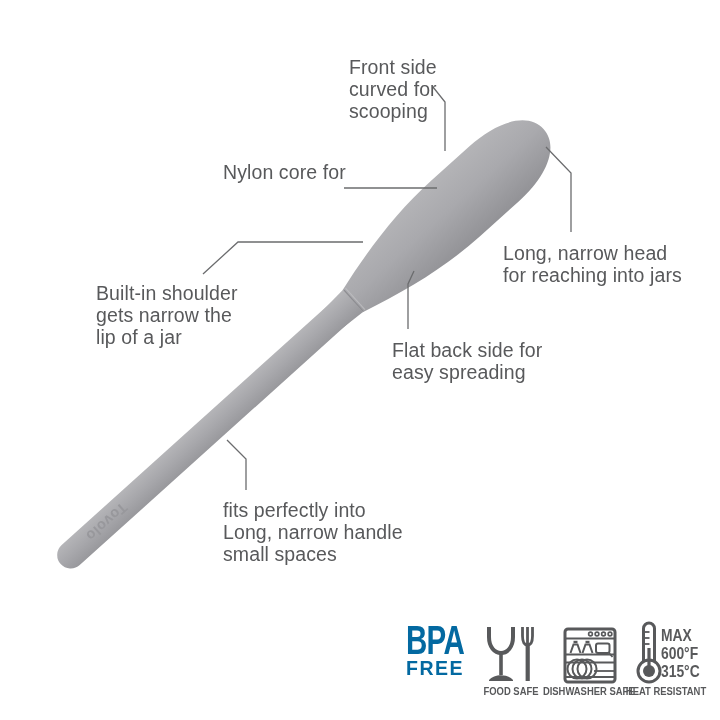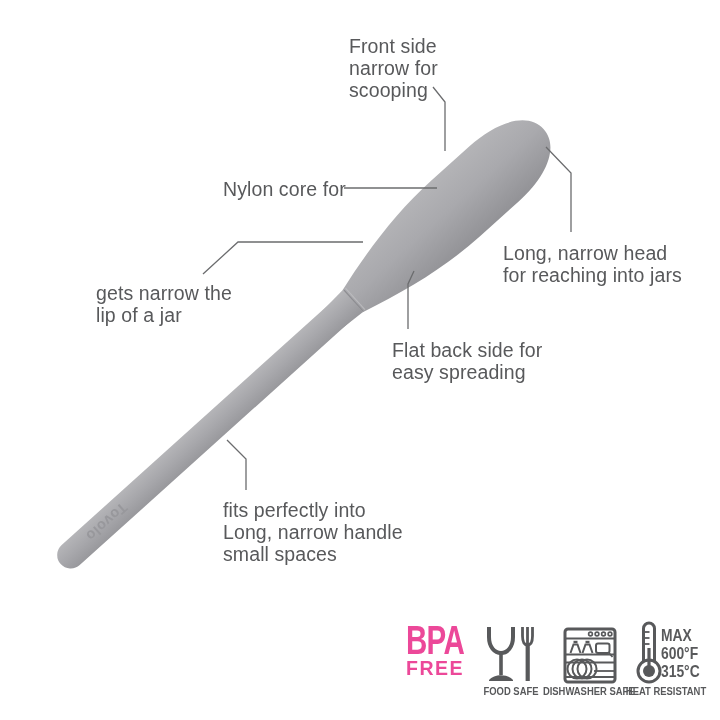--- a/index.html
+++ b/index.html
@@ -6,21 +6,21 @@
   #canvas{
     position:relative;width:720px;height:720px;background:#ffffff;overflow:hidden;
     font-family:"Liberation Sans", sans-serif;color:#58595b;
   }
   .callout{
     position:absolute;font-size:19.5px;line-height:22px;letter-spacing:.1px;
     color:#58595b;white-space:nowrap;
   }
   #svg-stage{position:absolute;left:0;top:0;}
   .leader{fill:none;stroke:#6b6c6e;stroke-width:1.3px;}
-  .bpa{position:absolute;left:406px;top:623px;color:#ec4899;}
+  .bpa{position:absolute;left:406px;top:623px;color:#0369a1;}
   .bpa-line1{font-size:41px;font-weight:700;line-height:34px;transform:scaleX(.72);transform-origin:left top;letter-spacing:-1px;}
   .bpa-line2{font-size:21px;font-weight:700;line-height:22px;letter-spacing:1.6px;transform:scaleX(.93);transform-origin:left top;}
   .badge-icon{position:absolute;}
   .badge-label{
     position:absolute;top:685px;width:110px;text-align:center;
     font-size:11.5px;font-weight:700;color:#58595b;white-space:nowrap;
     transform:scaleX(.82);transform-origin:center top;letter-spacing:0px;
   }
   .heat-text{position:absolute;left:661px;top:626px;font-size:16.5px;font-weight:700;
     line-height:18px;color:#58595b;transform:scaleX(.84);transform-origin:left top;white-space:nowrap;}
@@ -68,31 +68,32 @@
     </g>
 
     <polyline class="leader" points="433,87 445,102 445,151"></polyline>
     <polyline class="leader" points="344,188 437,188"></polyline>
     <polyline class="leader" points="203,274 238,242 363,242"></polyline>
     <polyline class="leader" points="546,147 571,173 571,232"></polyline>
     <polyline class="leader" points="414,271 408,284 408,329"></polyline>
     <polyline class="leader" points="227,440 246,459 246,490"></polyline>
   </svg>
 
-  <div class="callout" style="left:349px;top:35px;">
+  <div class="callout" style="left:349px;top:56px;">
     <div>Front side</div>
-    <div>narrow for</div>
+    <div>curved for</div>
     <div>scooping</div>
   </div>
 
-  <div class="callout" style="left:223px;top:178px;">
+  <div class="callout" style="left:223px;top:161px;">
     <div>Nylon core for</div>
   </div>
 
   <div class="callout" style="left:96px;top:282px;">
+    <div>Built-in shoulder</div>
     <div>gets narrow the</div>
     <div>lip of a jar</div>
   </div>
 
   <div class="callout" style="left:503px;top:242px;">
     <div>Long, narrow head</div>
     <div>for reaching into jars</div>
   </div>
 
   <div class="callout" style="left:392px;top:339px;">

